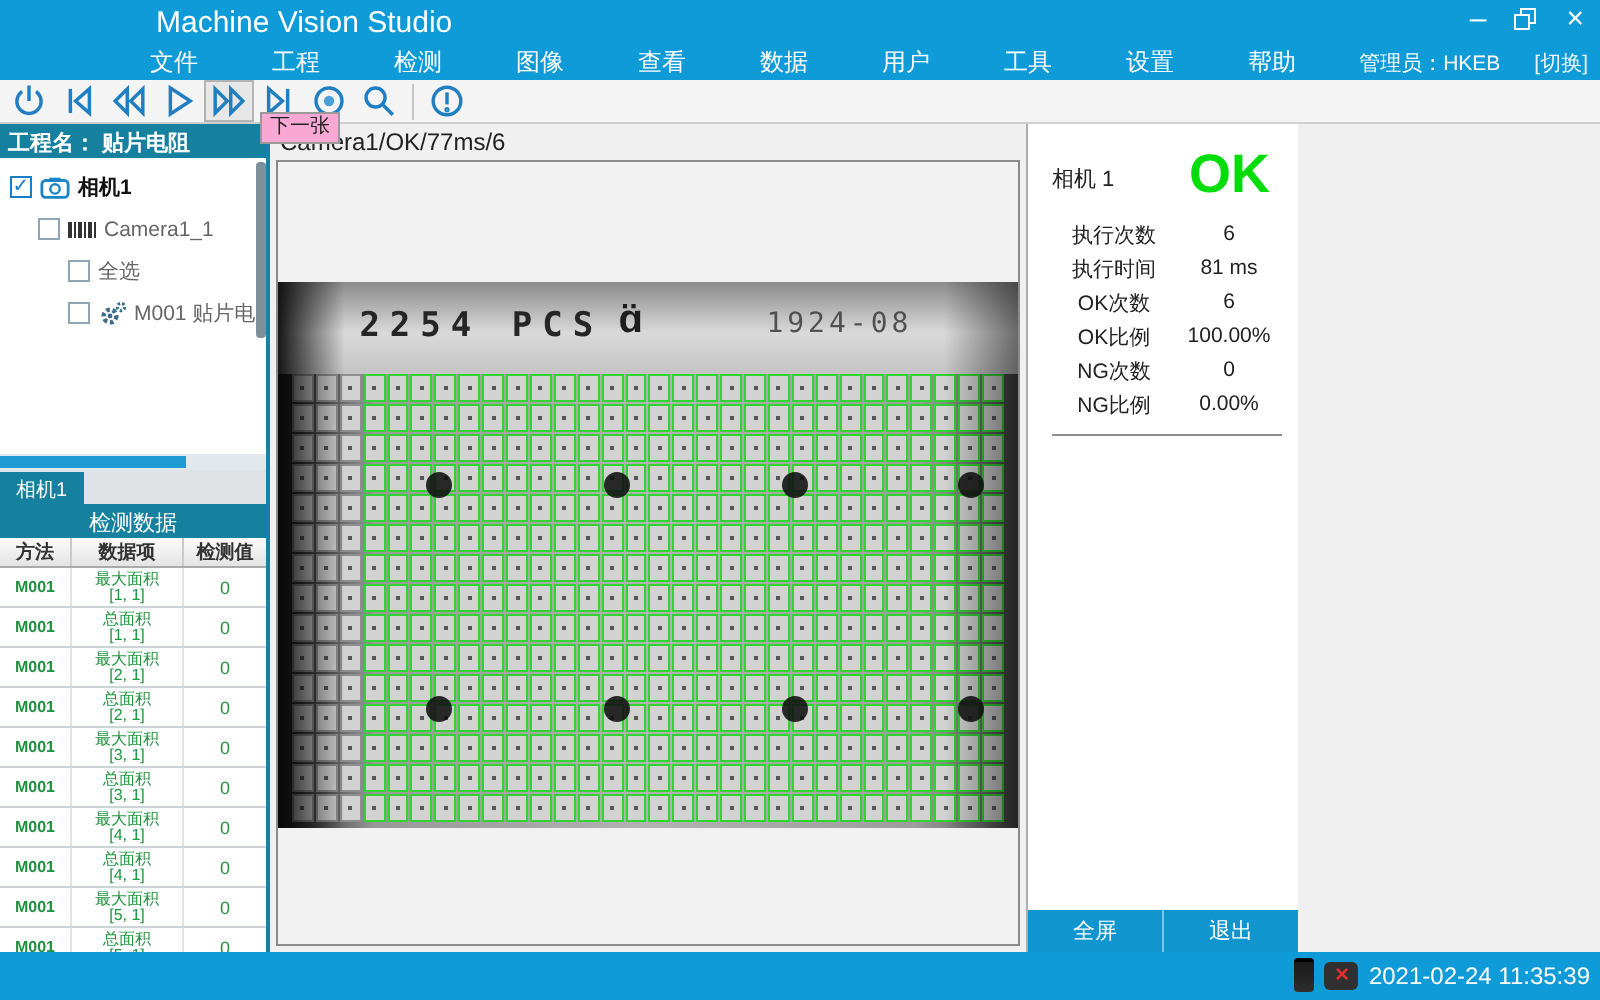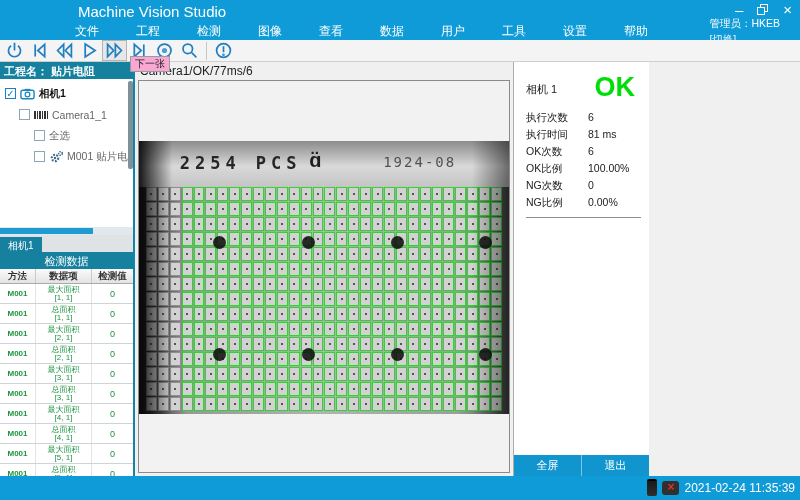--- a/index.html
+++ b/index.html
@@ -12,21 +12,21 @@
         color:#fff;font-weight:bold;font-size:16px;letter-spacing:1px;}
   .title{position:absolute;left:78px;top:3px;color:#fff;font-size:15px;}
   .winctl{position:absolute;right:8px;top:2px;display:flex;gap:14px;align-items:center;}
   .wbtn{color:#fff;font-size:15px;line-height:16px;cursor:default;}
   .restore{position:relative;width:12px;height:12px;display:inline-block;}
   .restore .sq1{position:absolute;left:3px;top:0;width:8px;height:8px;border:1.5px solid #fff;}
   .restore .sq2{position:absolute;left:0;top:3px;width:8px;height:8px;border:1.5px solid #fff;background:#0f9bd7;}
   .menurow{position:absolute;left:0;bottom:1px;width:800px;height:15px;display:flex;align-items:center;}
   .menu{display:flex;padding-left:75px;gap:37px;}
   .mi{color:#fff;font-size:12px;cursor:default;text-align:right;}
-  .admin{margin-left:auto;padding-right:20px;color:#fff;font-size:10.5px;display:flex;gap:2px;flex-direction:column;}
+  .admin{margin-left:auto;padding-right:6px;color:#fff;font-size:10.5px;display:flex;gap:17px;}
   .switch{color:#eaf6ff;}
 
   
   .toolbar{position:absolute;left:0;top:40px;width:800px;height:22px;background:#f4f4f4;
            border-bottom:1px solid #cfcfcf;display:flex;align-items:center;padding-left:2px;}
   .tbtn{width:25px;height:21px;display:flex;align-items:center;justify-content:center;}
   .tbtn.pressed{background:#e7e7e7;border:1px solid #b3b3b3;}
   .tsep{width:1px;height:18px;background:#c6c6c6;margin:0 4px;}
   .tooltip{position:absolute;left:130px;top:56px;background:#f9a8d4;border:1px solid #9a9a9a;
            font-size:10px;color:#222;padding:0 4px;line-height:14px;z-index:40;}
@@ -85,21 +85,21 @@
   .hole{position:absolute;width:13px;height:13px;border-radius:50%;background:#101010;opacity:.88;}
   .vignette{position:absolute;inset:0;pointer-events:none;
             background:linear-gradient(to right,rgba(8,8,8,.93) 0%,rgba(8,8,8,0) 9%,rgba(0,0,0,0) 90%,rgba(15,15,15,.55) 100%);}
 
   
   .rp{width:136px;background:#fff;border-left:1px solid #adadad;display:flex;flex-direction:column;}
   .rp-body{flex:1;padding:12px 8px 0 12px;}
   .camrow{display:flex;align-items:flex-start;}
   .camlabel{font-size:11px;color:#222;padding-top:8px;}
   .okbig{margin-left:auto;margin-right:6px;font-size:27px;font-weight:bold;color:#00dd08;line-height:27px;}
-  .stats{margin-top:10px;}
+  .stats{margin-top:10px;text-align:center;}
   .srow{display:flex;height:17px;font-size:10.5px;color:#222;}
   .sl{width:62px;} .sv{flex:1;}
   .sep{border-top:1px solid #8f8f8f;margin-top:4px;}
   .btnrow{height:21px;background:#1095cf;display:flex;}
   .bluebtn{flex:1;color:#fff;font-size:11px;text-align:center;padding-top:3px;cursor:default;}
   .bluebtn + .bluebtn{border-left:1px solid rgba(255,255,255,.45);}
 
   
   .statusbar{position:absolute;left:0;top:476px;width:800px;height:24px;background:#0f9bd7;}
   .sb-right{position:absolute;right:5px;top:3px;display:flex;align-items:center;gap:5px;}

